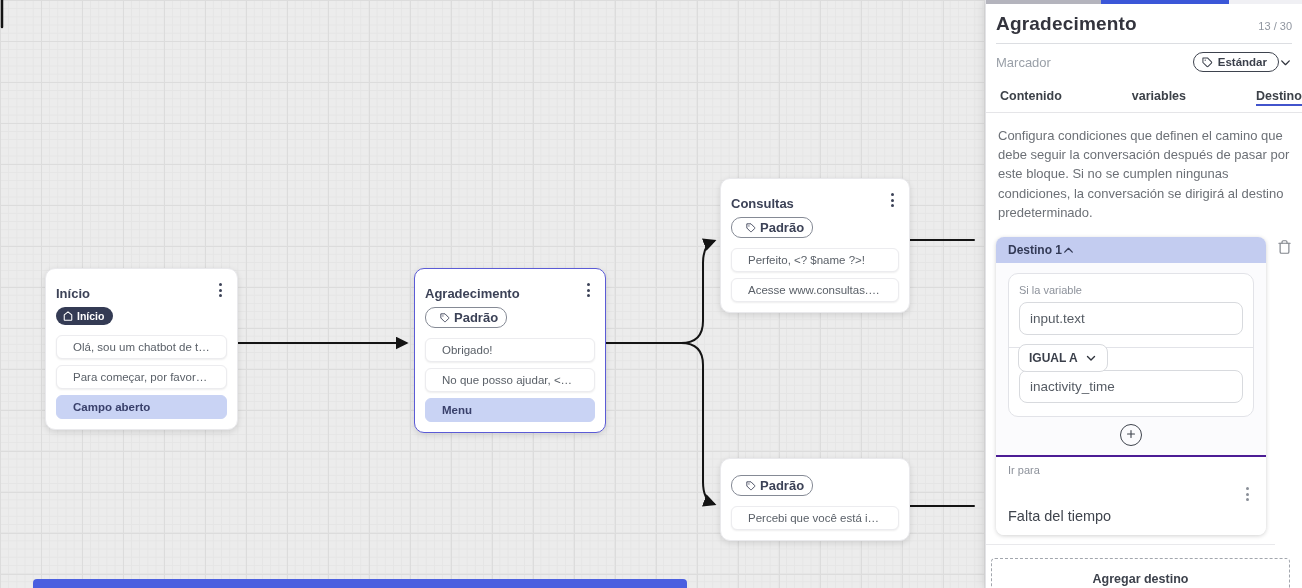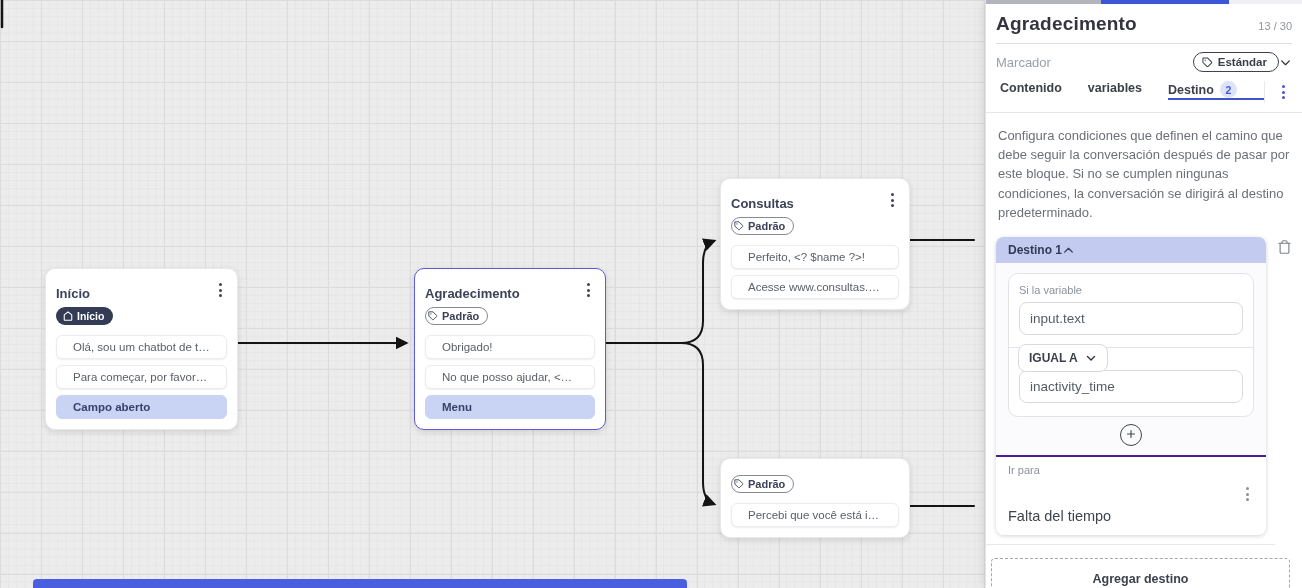--- a/index.html
+++ b/index.html
@@ -21,21 +21,21 @@
   .node { position:absolute; z-index:3; background:#fff; border:1px solid #e9e9ec;
           border-radius:10px; box-shadow:0 2px 6px rgba(0,0,0,.12); padding:10px; }
   .node.selected { border:1px solid #5b5bd6; }
   .node-head { display:flex; justify-content:space-between; align-items:flex-end; }
   .node-title { font-size:13px; font-weight:bold; color:#3c4257; padding-top:3px; }
   .kebab { display:flex; flex-direction:column; gap:2.5px; padding:4px 5px; cursor:pointer; }
   .kebab i { width:3px; height:3px; border-radius:50%; background:#3c4257; display:block; }
   .badge-dark { display:inline-flex; align-items:center; gap:4px; background:#343b54; color:#fff;
           font-size:10.5px; font-weight:bold; padding:3px 9px 3px 7px; border-radius:10px; margin-top:6px; }
   .badge-outline { display:inline-flex; align-items:center; gap:4px; background:#fff; color:#3c4257;
-          border:1px solid #858a95; font-size:11px; font-weight:bold; padding:2px 8px 2px 2px;
+          border:1px solid #858a95; font-size:13px; font-weight:bold; padding:2px 8px 2px 14px;
           border-radius:10px; margin-top:6px; }
   .rows { display:flex; flex-direction:column; gap:6px; margin-top:10px; }
   .row { background:#fff; border:1px solid #ececef; box-shadow:0 1px 2px rgba(0,0,0,.07);
          border-radius:6px; padding:5px 16px; font-size:11.5px; color:#5a6068;
          white-space:nowrap; overflow:hidden; text-overflow:ellipsis; }
   .row.highlight { background:#c9d3f4; border-color:#c9d3f4; color:#39406b; font-weight:bold; box-shadow:none; }
   #hscroll { position:absolute; left:33px; top:579px; width:654px; height:9px; z-index:4;
          background:#4a5fe0; border-radius:4px 4px 0 0; }
 
   
@@ -52,21 +52,21 @@
   .p-title-row { display:flex; justify-content:space-between; align-items:flex-end; padding:13px 10px 0; }
   .block-name { font-size:19px; font-weight:bold; color:#33343d; letter-spacing:.2px; }
   .counter { font-size:11px; color:#9096a0; padding-bottom:3px; }
   .title-underline { border-bottom:1px solid #dcdee2; margin:8px 10px 0; }
   .p-marcador { display:flex; justify-content:space-between; align-items:center; padding:8px 10px 9px; }
   .marcador-label { font-size:13px; color:#9aa0a8; }
   .marcador-right { display:flex; align-items:center; gap:0; }
   .tag-pill { display:inline-flex; align-items:center; gap:5px; border:1.5px solid #3e434e;
               border-radius:12px; padding:3px 11px 3px 8px; font-size:11.5px; font-weight:bold;
               color:#3a3f4a; background:#fff; cursor:pointer; }
-  .p-tabs { display:flex; align-items:flex-start; padding-left:14px; border-bottom:1px solid #e5e5e8; height:32px; }
+  .p-tabs { display:flex; align-items:center; padding-left:14px; border-bottom:1px solid #e5e5e8; height:32px;gap:44px; }
   .tab { display:flex; align-items:center; gap:6px; font-size:12.5px; font-weight:bold; color:#3c4148;
          margin-right:26px; cursor:pointer; border-bottom:2px solid transparent; }
   .tab.active { flex:1; margin-right:0; border-bottom:2px solid #4254cc; }
   .tab-badge { width:17px; height:17px; border-radius:50%; background:#dde3f8; color:#4458d8;
          font-size:10.5px; font-weight:bold; display:inline-flex; align-items:center; justify-content:center; }
   .tabs-kebab { width:38px; border-left:1px solid #e9e9ec; display:flex; align-items:center; justify-content:center; }
   .tabs-kebab .kebab i { background:#4154d6; }
   .p-desc { padding:13px 12px 11px; font-size:13px; line-height:1.48; color:#6c7076; }
 
   .dest-wrap { position:relative; margin:4px 36px 0 10px; }

